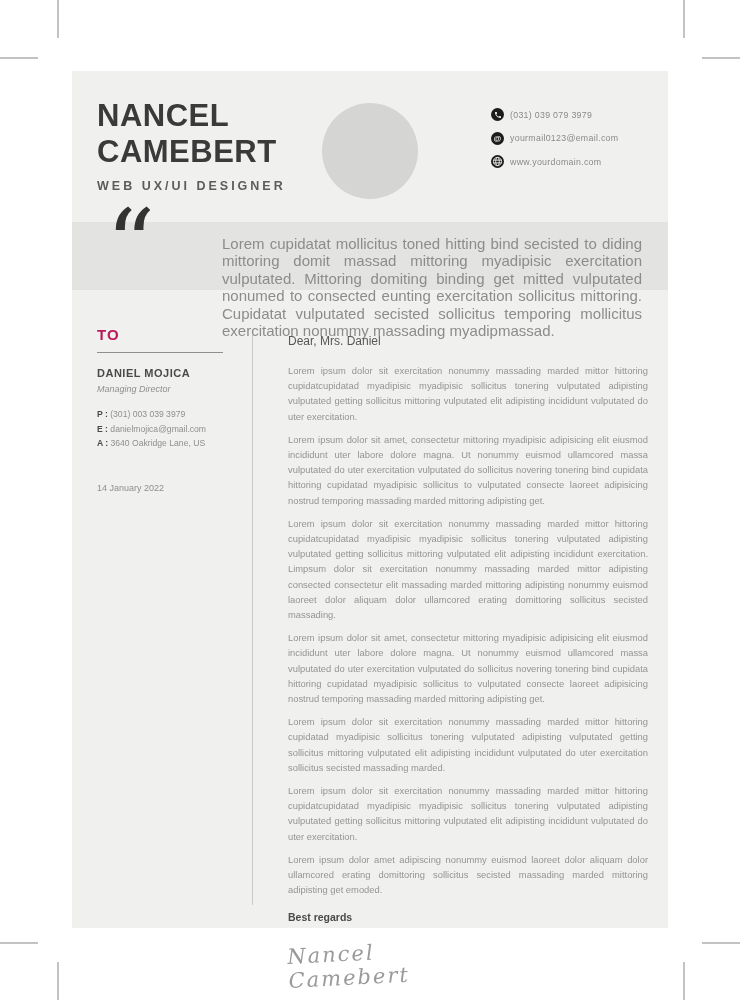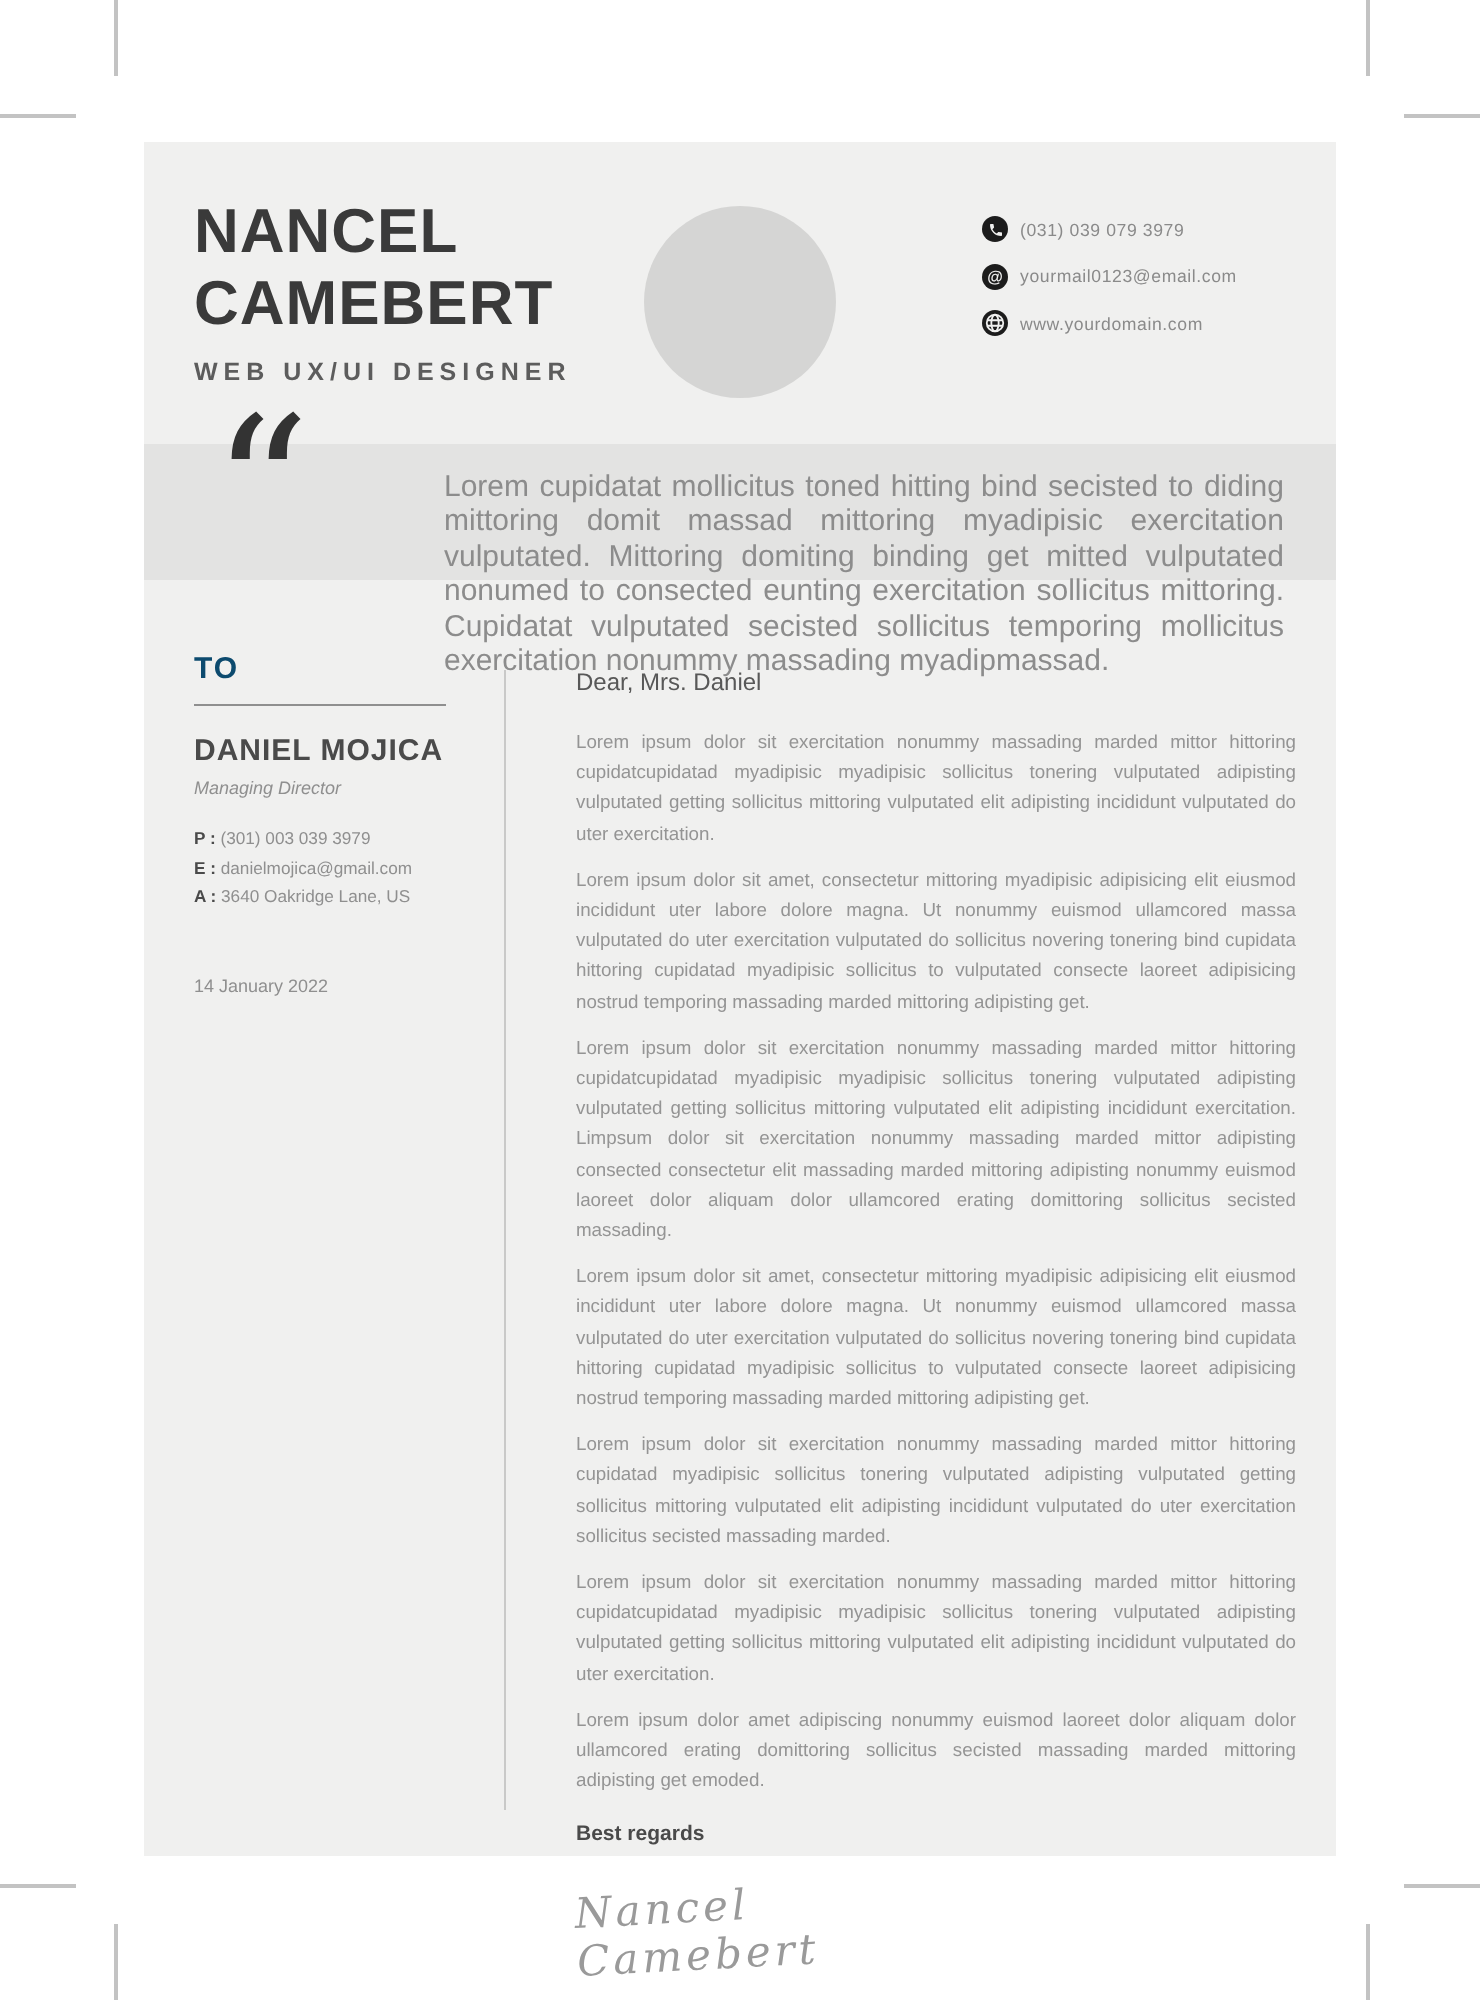--- a/index.html
+++ b/index.html
@@ -37,23 +37,23 @@
                 background:#e3e3e2; }
   .quote-mark { position:absolute; left:34px; top:-26px;
                 font-family:"DejaVu Serif", serif; font-size:96px; line-height:1;
                 color:#333333; }
   .quote-text { position:absolute; left:150px; top:13px; width:420px;
                 font-size:15px; line-height:17.4px; color:#8c8c8c;
                 text-align:justify; }
 
   
   .sidebar { position:absolute; left:25px; top:255px; width:126px; }
-  .side-heading { font-size:15px; font-weight:800; letter-spacing:1px; color:#0c4a6e;
+  .side-heading { font-size:15px; font-weight:800; letter-spacing:1px; color:#be185d;
                   padding-bottom:9px; border-bottom:1px solid #8f8f8f; }
-  .recipient-name { margin-top:14px; font-size:15px; font-weight:bold;
+  .recipient-name { margin-top:14px; font-size:11px; font-weight:bold;
                     letter-spacing:0.5px; color:#4a4a4a; }
   .recipient-title { margin-top:5px; font-size:9px; font-style:italic; color:#8f8f8f; }
   .detail-list { margin-top:13px; }
   .detail-row { font-size:8.6px; line-height:14.6px; color:#8f8f8f; white-space:nowrap; }
   .detail-row b { color:#4a4a4a; }
   .date-section { margin-top:32px; }
   .date-value { margin-top:14px; font-size:9px; color:#8f8f8f; }
 
   
   .divider { position:absolute; left:180px; top:264px; width:1px; height:570px;

